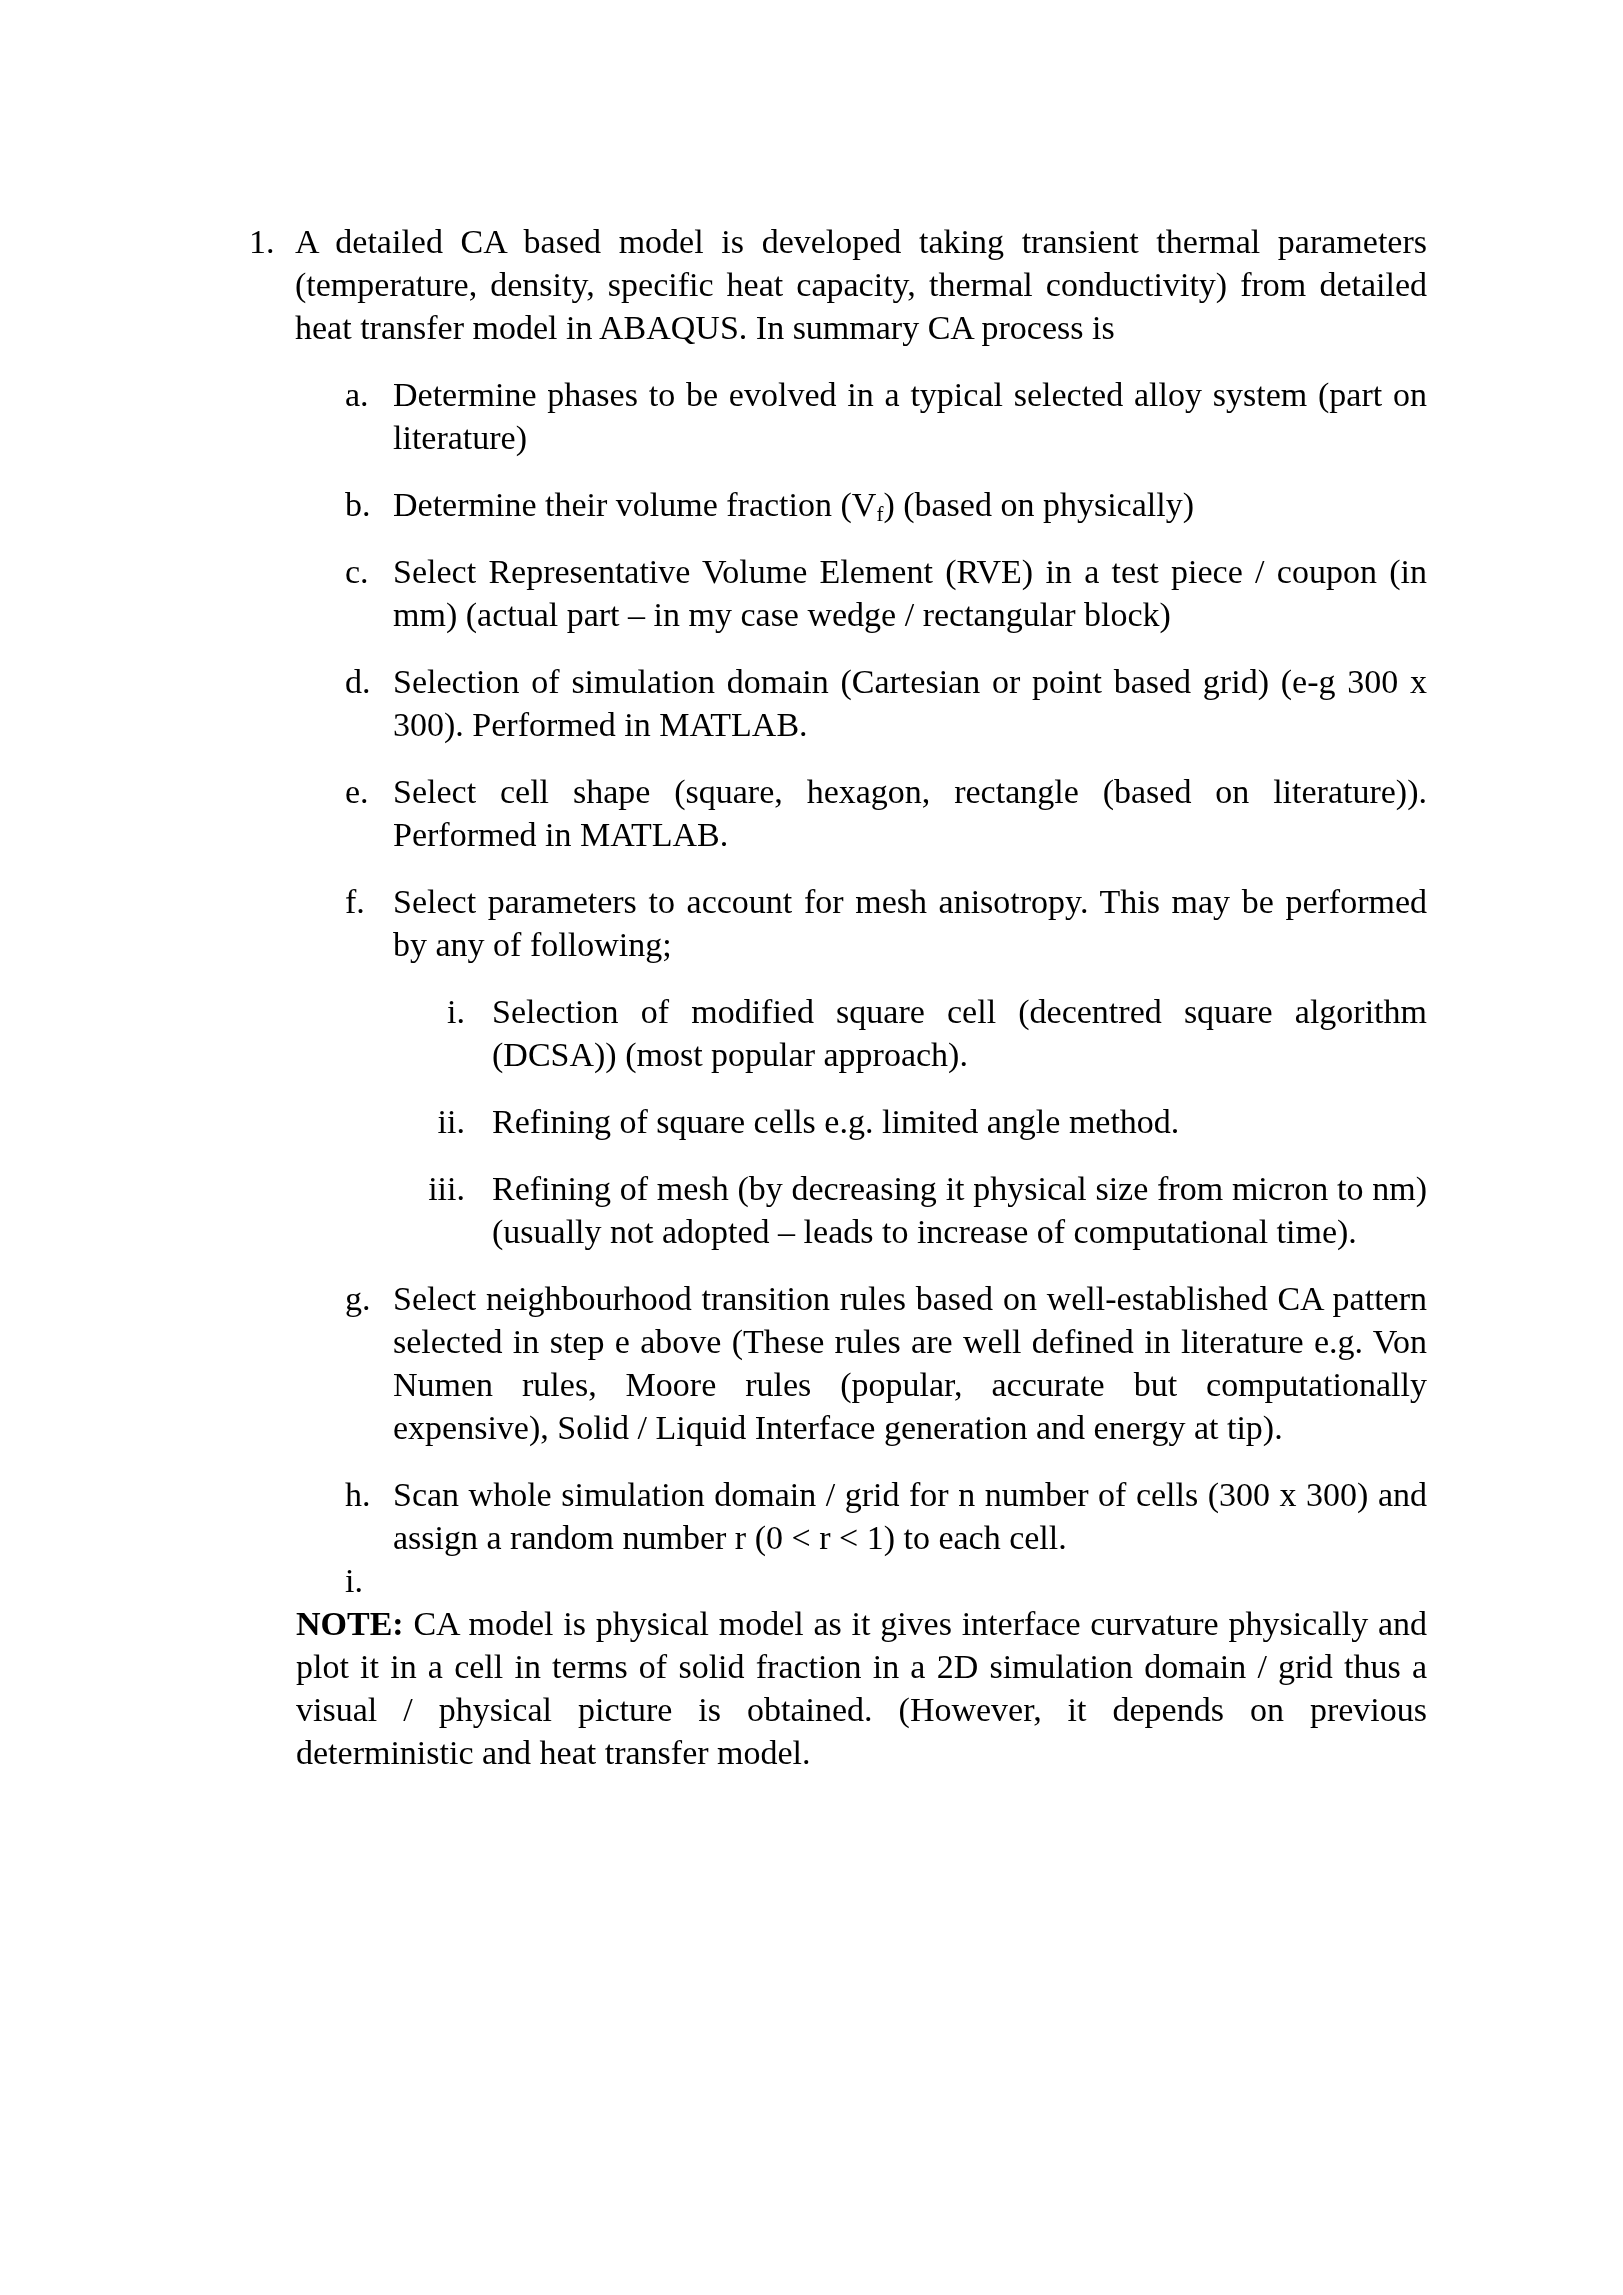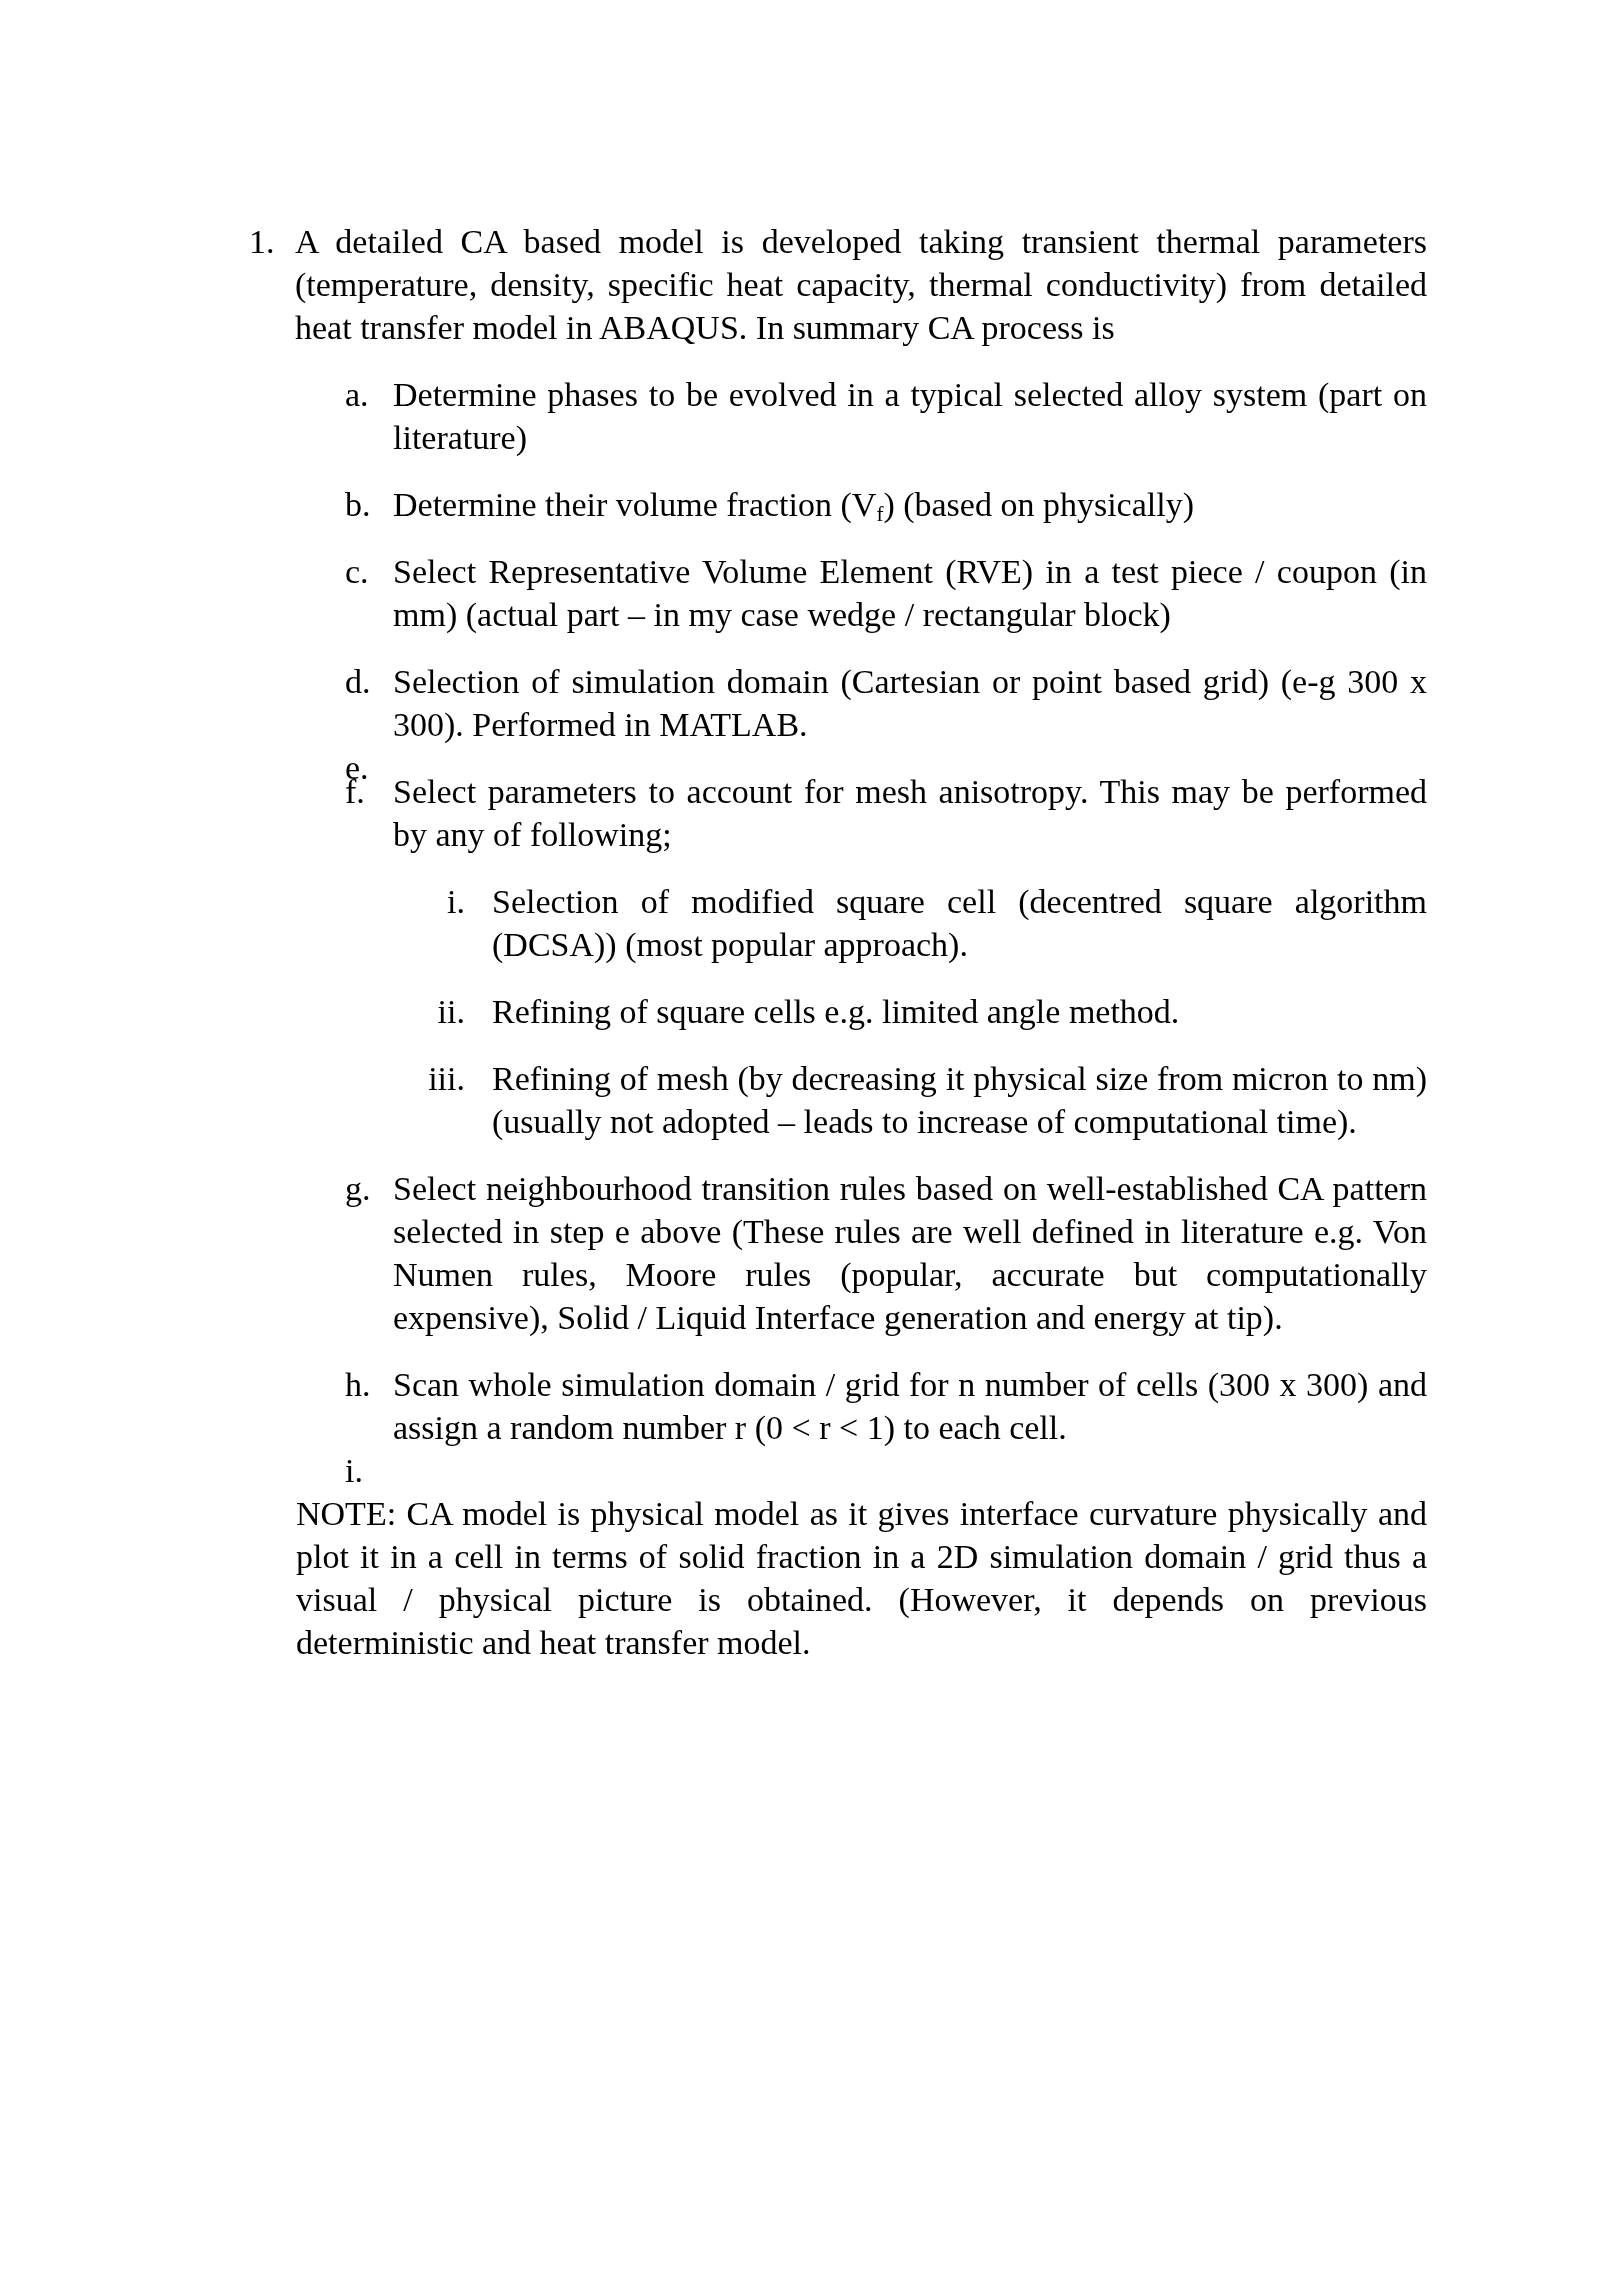--- a/index.html
+++ b/index.html
@@ -11,21 +11,21 @@
   .item { position:relative; }
   .lvl1 { padding-left:46px; }
   .lvl2 { padding-left:144px; }
   .lvl3 { padding-left:243px; }
   .marker { position:absolute; top:0; text-align:right; }
   .lvl1 > .marker { left:0; width:33px; text-align:left; }
   .lvl2 > .marker { left:96px; width:33px; text-align:left; }
   .lvl3 > .marker { left:157px; width:59px; }
   .body { text-align:justify; text-align-last:left;margin-top:24px; }
   .note { margin-top:43px; padding-left:47px; text-align:justify; }
-  .note b { font-weight:normal; }
+  .note b { font-weight:bold; }
   sub { font-size:21px; line-height:0; vertical-align:-5.2px; }
 </style>
 </head>
 <body>
 
 <div class="page">
   <div class="content">
 
     <div class="item lvl1">
       <span class="marker">1.</span>
@@ -47,20 +47,21 @@
       <div class="body">Select Representative Volume Element (RVE) in a test piece / coupon (in mm) (actual part – in my case wedge / rectangular block)</div>
     </div>
 
     <div class="item lvl2">
       <span class="marker">d.</span>
       <div class="body">Selection of simulation domain (Cartesian or point based grid) (e-g 300 x 300). Performed in MATLAB.</div>
     </div>
 
     <div class="item lvl2">
       <span class="marker">e.</span>
+      <div class="body">Select cell shape (square, hexagon, rectangle (based on literature)). Performed in MATLAB.</div>
     </div>
 
     <div class="item lvl2">
       <span class="marker">f.</span>
       <div class="body">Select parameters to account for mesh anisotropy. This may be performed by any of following;</div>
     </div>
 
     <div class="item lvl3">
       <span class="marker">i.</span>
       <div class="body">Selection of modified square cell (decentred square algorithm (DCSA)) (most popular approach).</div>

